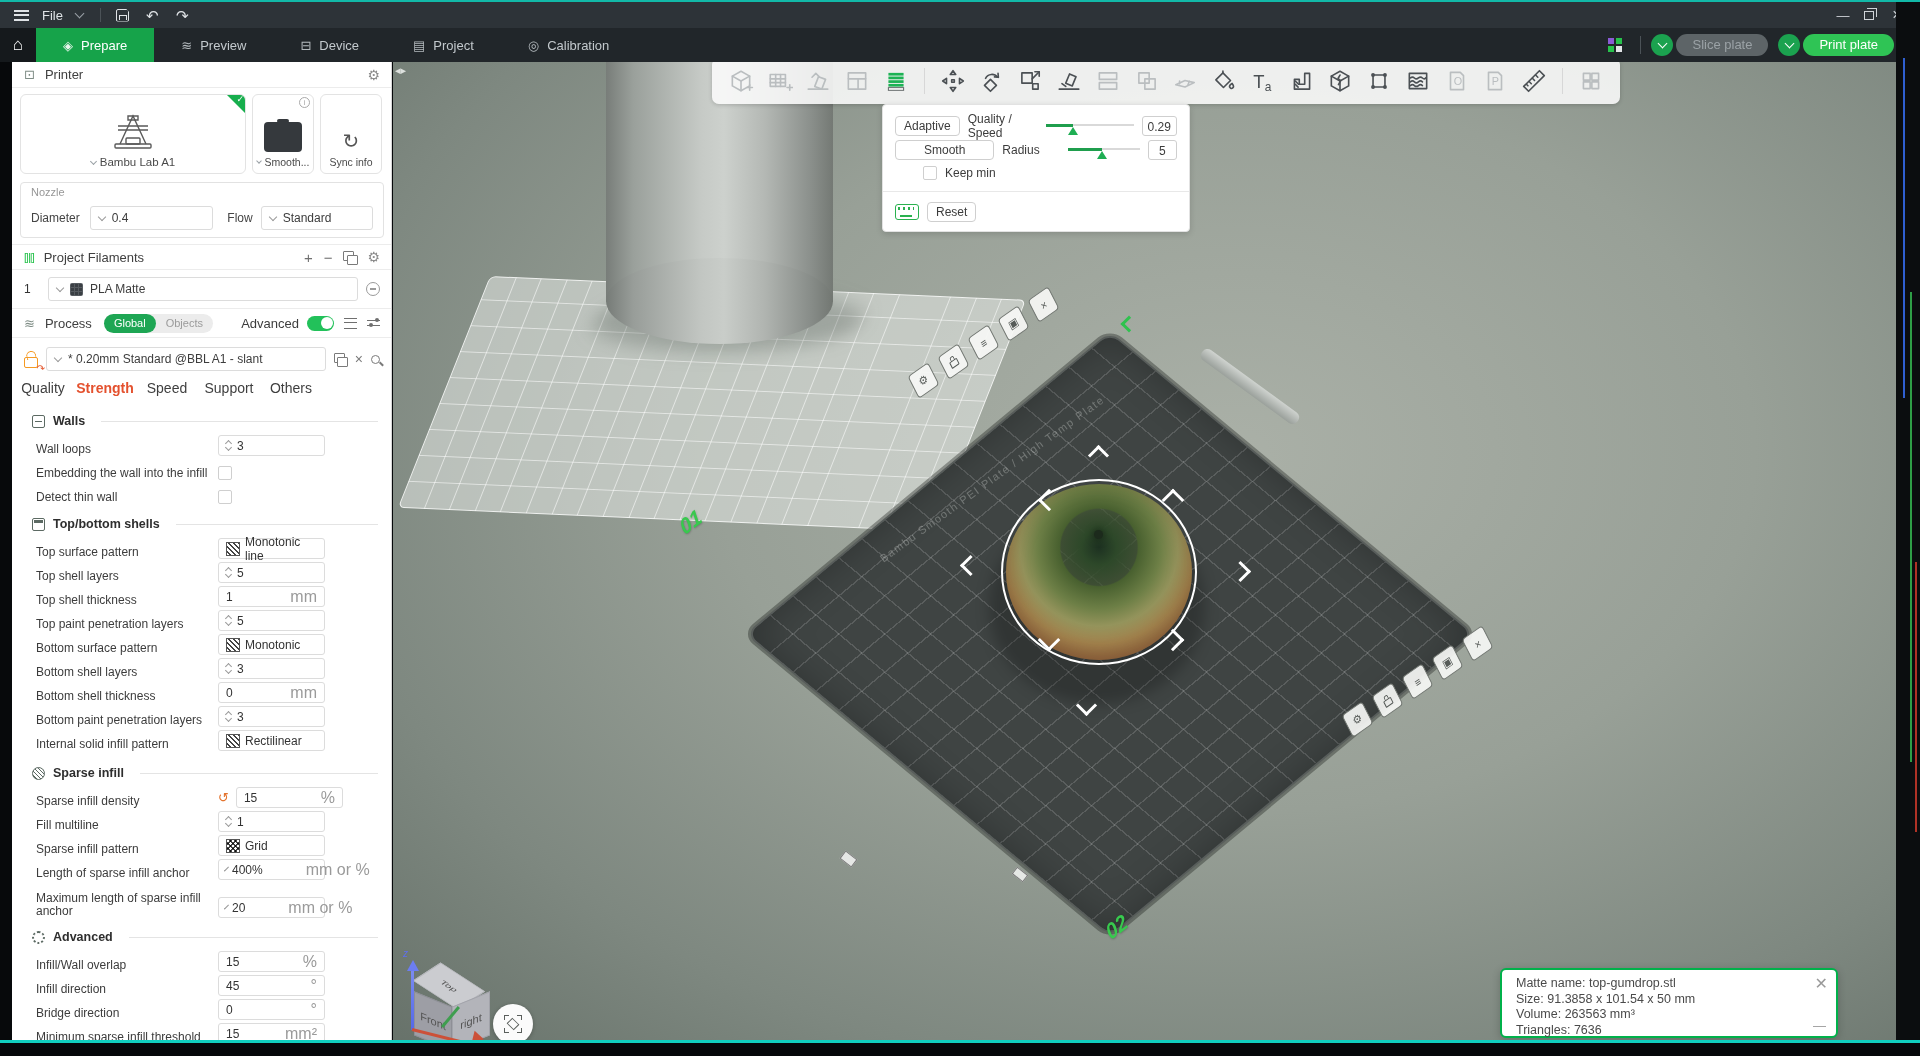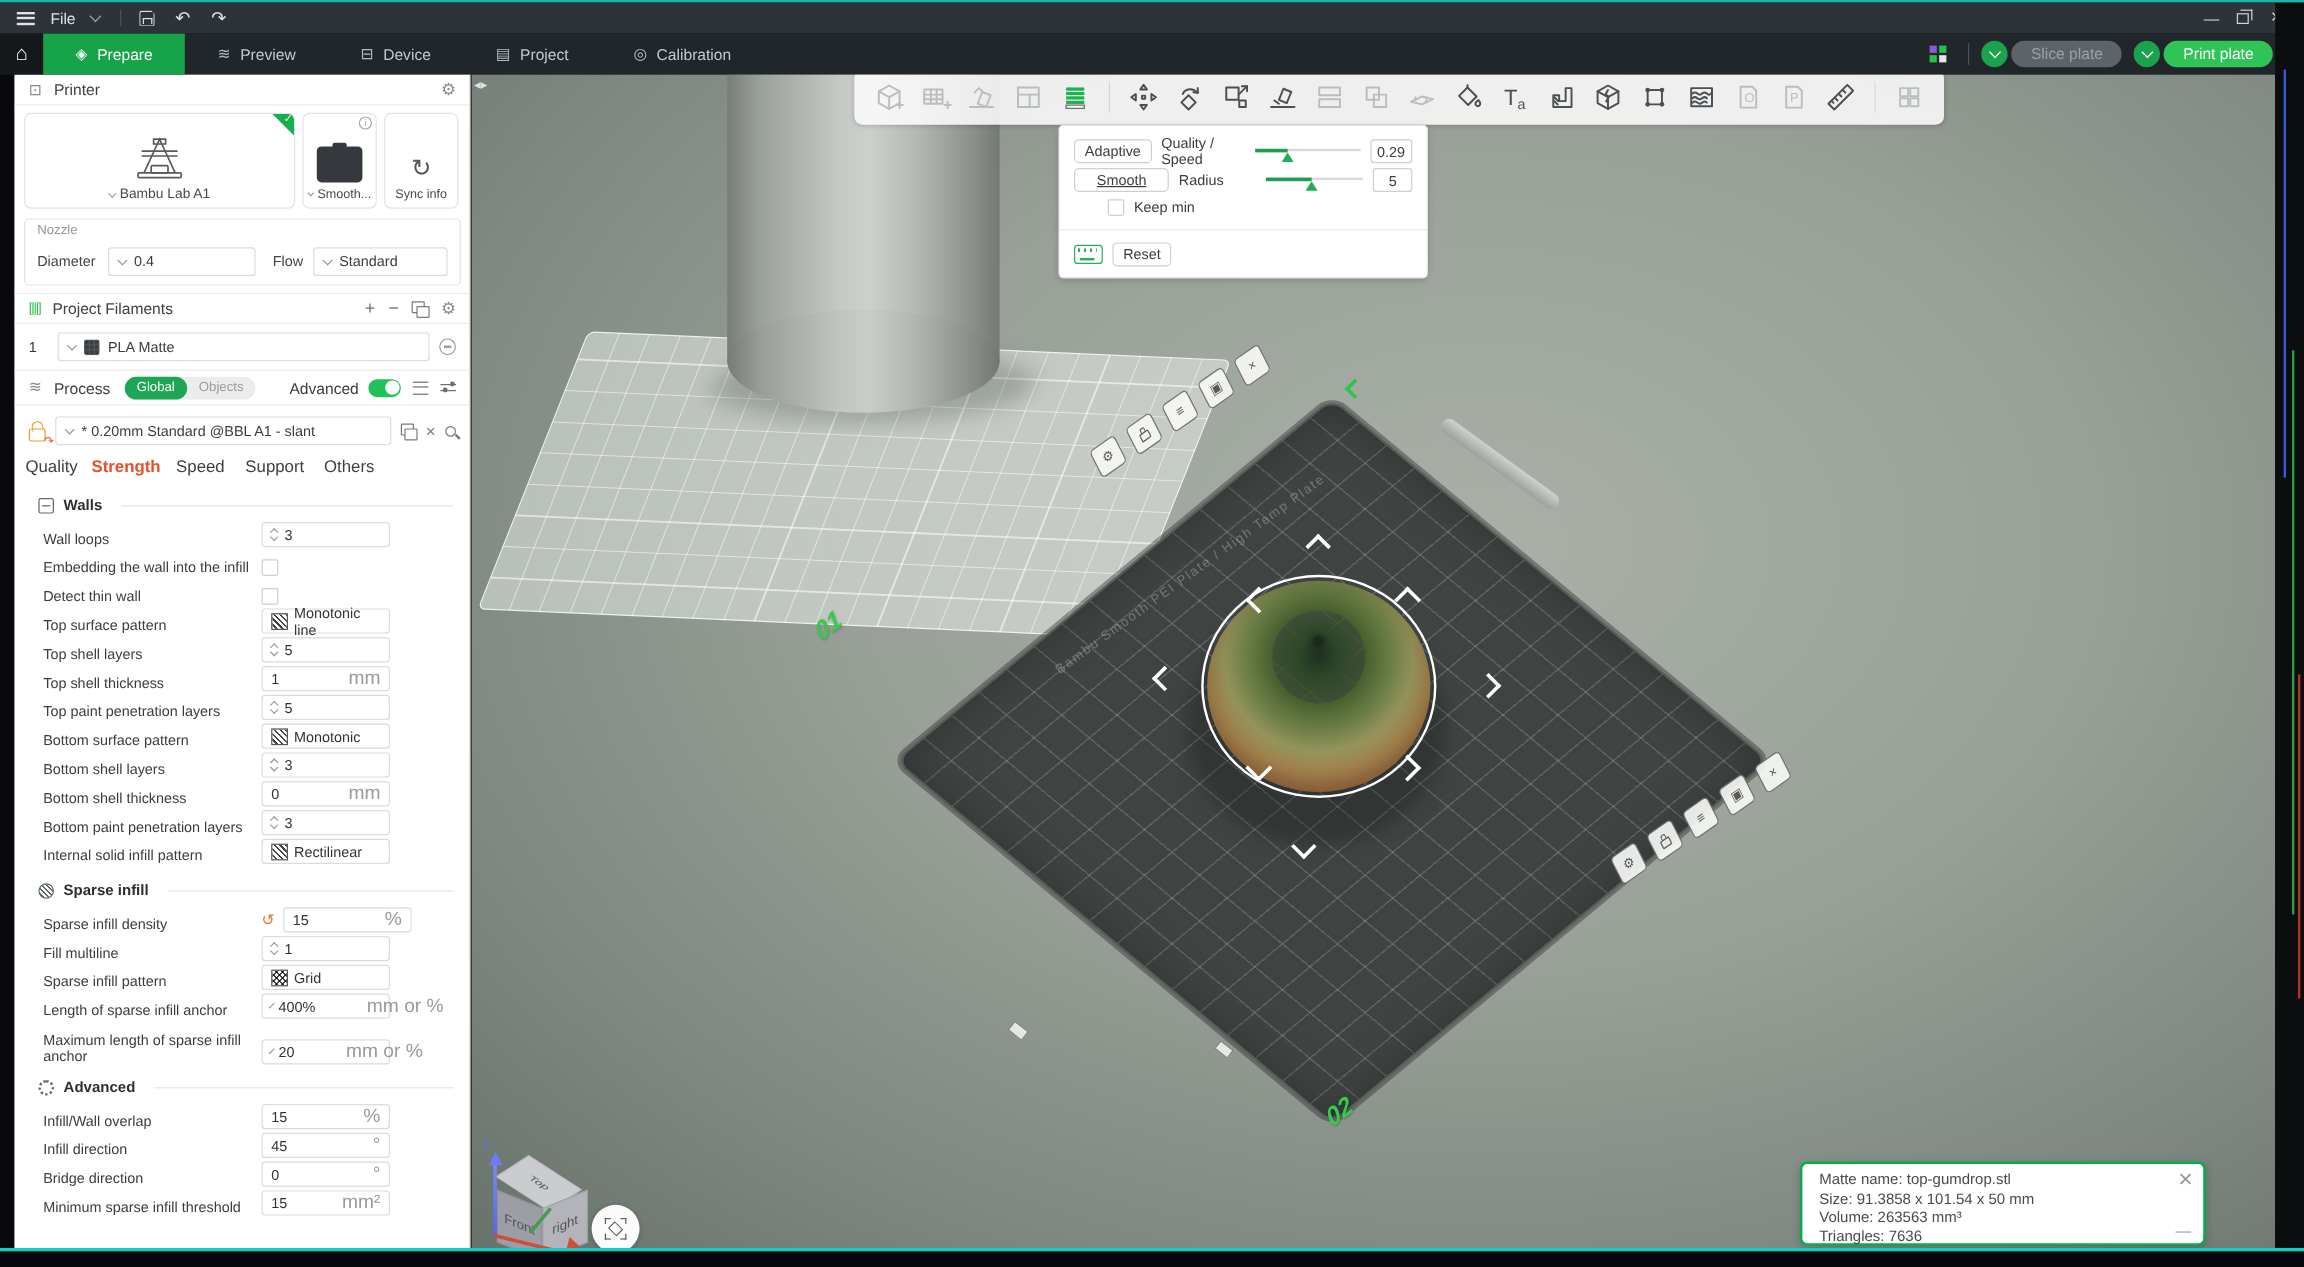--- a/index.html
+++ b/index.html
@@ -418,20 +418,25 @@
           <div class="sctrl">
             <span class="cbx"></span>
           </div>
         </div>
         <div class="srow">
           <div class="slabel">Detect thin wall</div>
           <div class="sctrl">
             <span class="cbx"></span>
           </div>
         </div>
+        <div class="sechdr" style="margin-top: 9px;">
+          <span class="sec-ic shells"></span>
+          <span class="t">Top/bottom shells</span>
+          <span class="ln"></span>
+        </div>
         <div class="srow">
           <div class="slabel">Top surface pattern</div>
           <div class="sctrl">
             <div class="field">
               <span class="pat lines"></span>
               <span class="val">Monotonic line</span>
             </div>
           </div>
         </div>
         <div class="srow">
@@ -859,21 +864,21 @@
         <span class="lp-btn">Adaptive</span>
         <span class="lp-lab">Quality / Speed</span>
         <span class="slider">
           <span class="track"></span>
             <span class="fill" id="fill-q" style="width: 31%;"></span>
             <span class="mark" id="mark-q" style="left: calc(31% - 5px);"></span>
         </span>
         <span class="lp-val">0.29</span>
       </div>
       <div class="lp-row">
-        <span class="lp-btn" style="padding:2px 18px;text-decoration:underline;">Smooth</span>
+        <span class="lp-btn" style="padding:2px 28px;">Smooth</span>
         <span class="lp-lab">Radius</span>
         <span class="slider">
           <span class="track"></span>
             <span class="fill" id="fill-r" style="width: 47%;"></span>
             <span class="mark" id="mark-r" style="left: calc(47% - 5px);"></span>
         </span>
         <span class="lp-val">5</span>
       </div>
       <div class="lp-row" style="height:22px;padding-left:28px;">
         <span class="cbx"></span>

